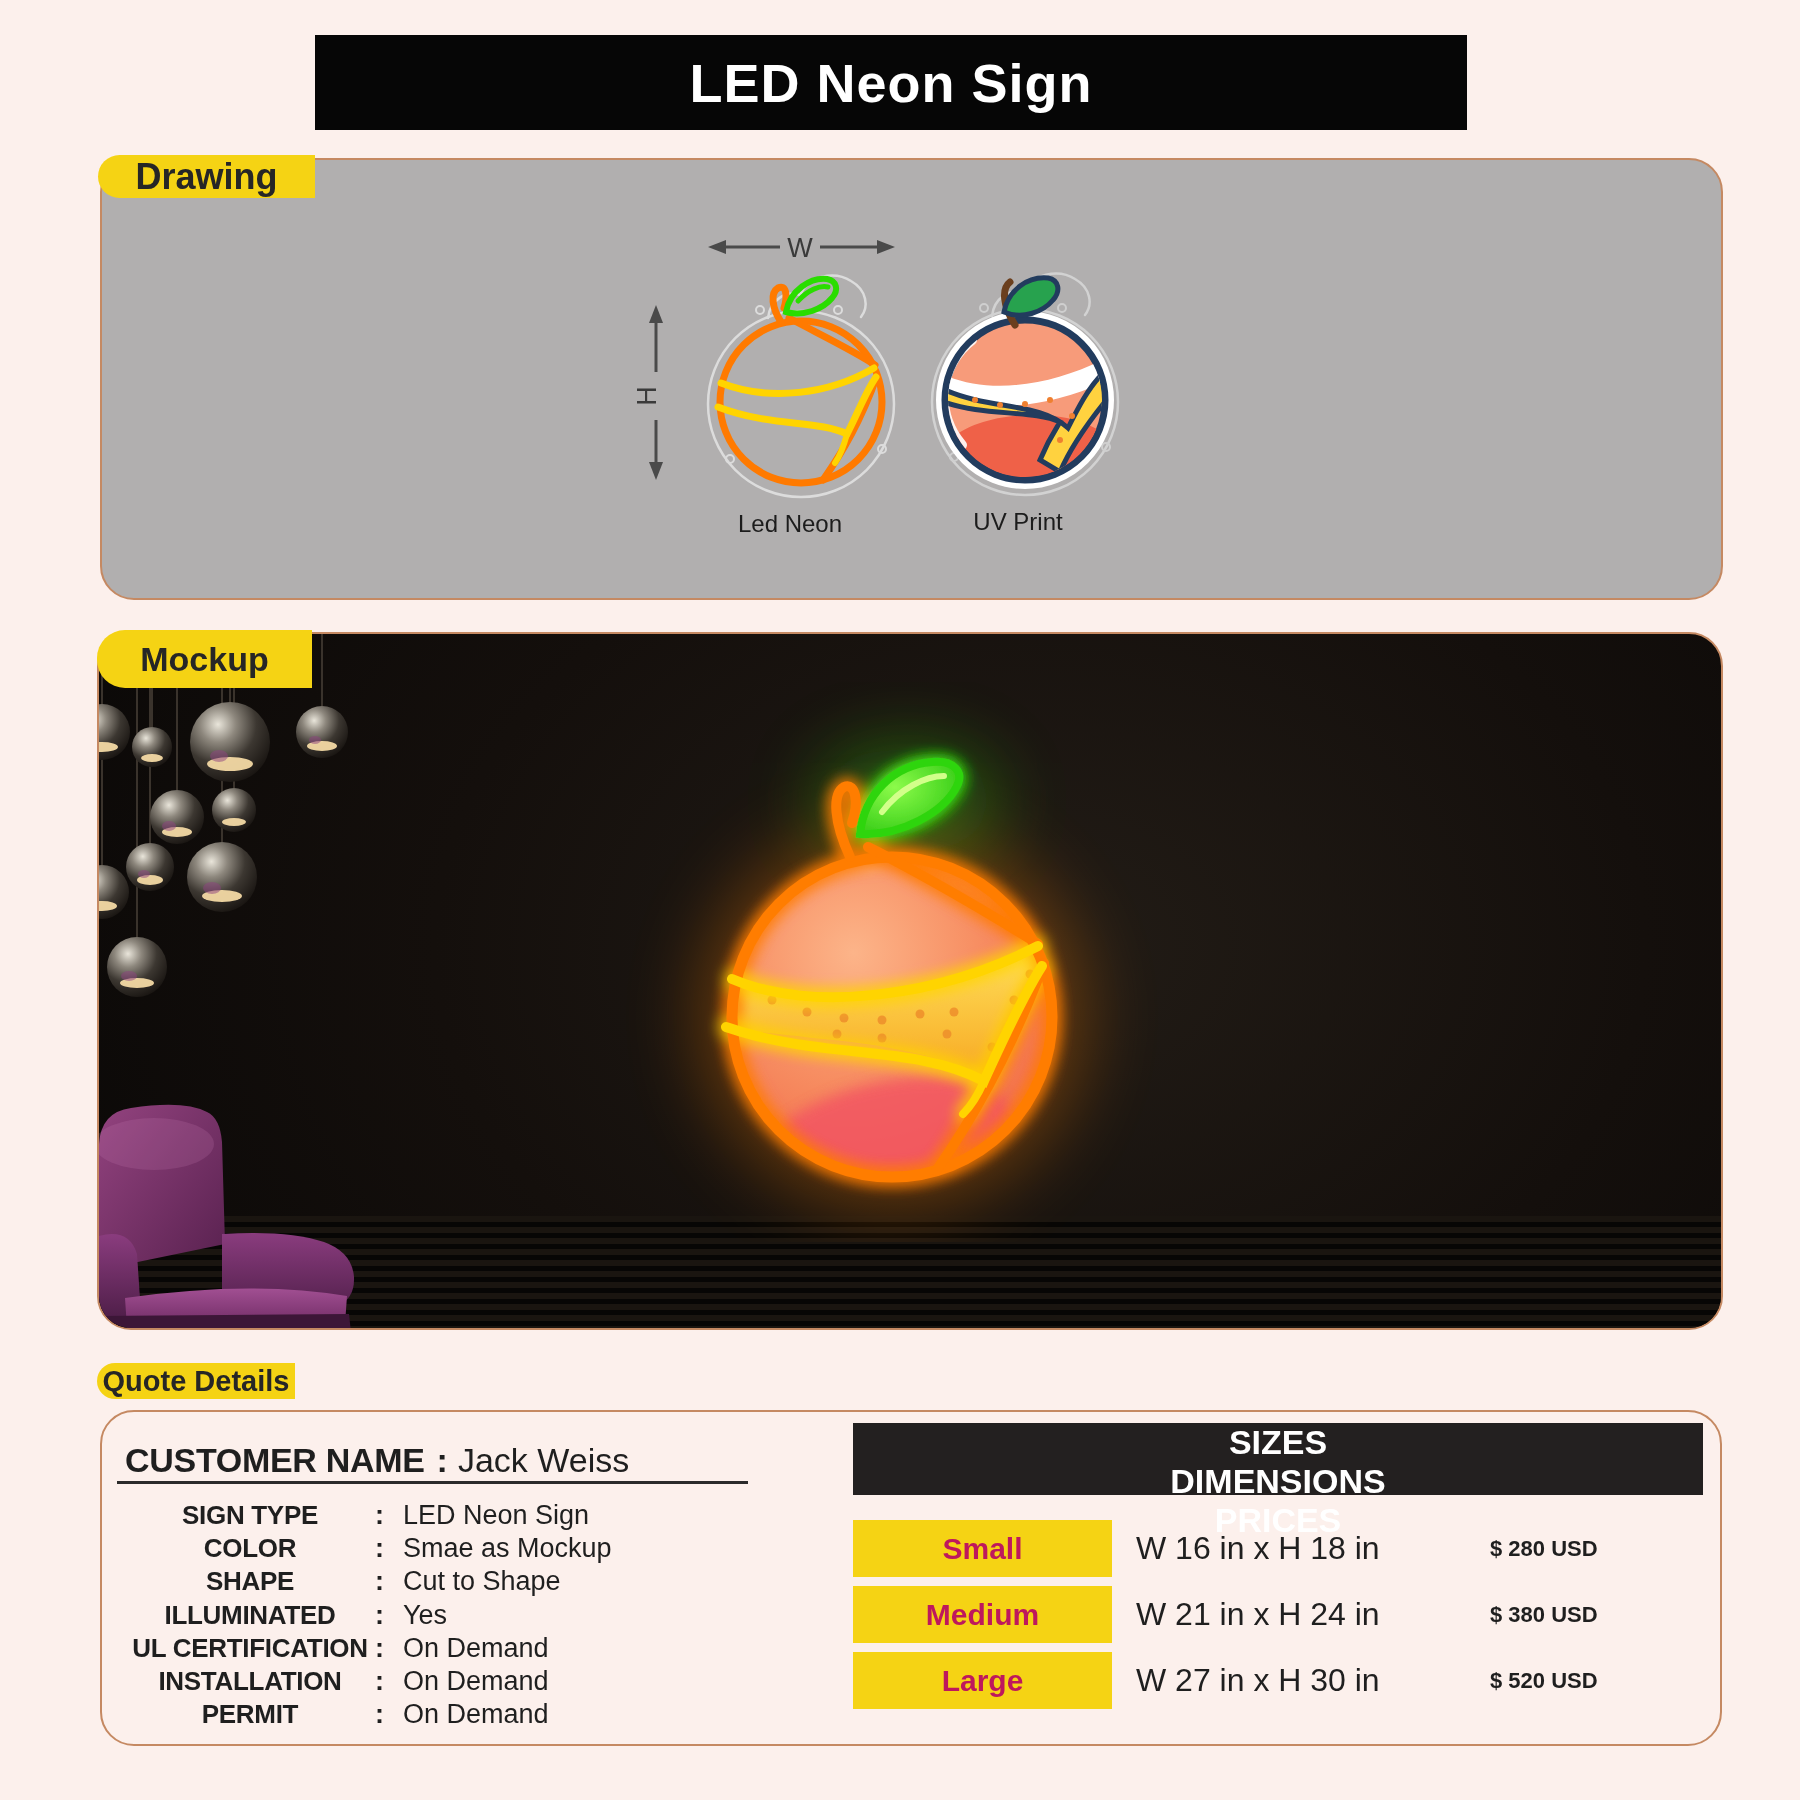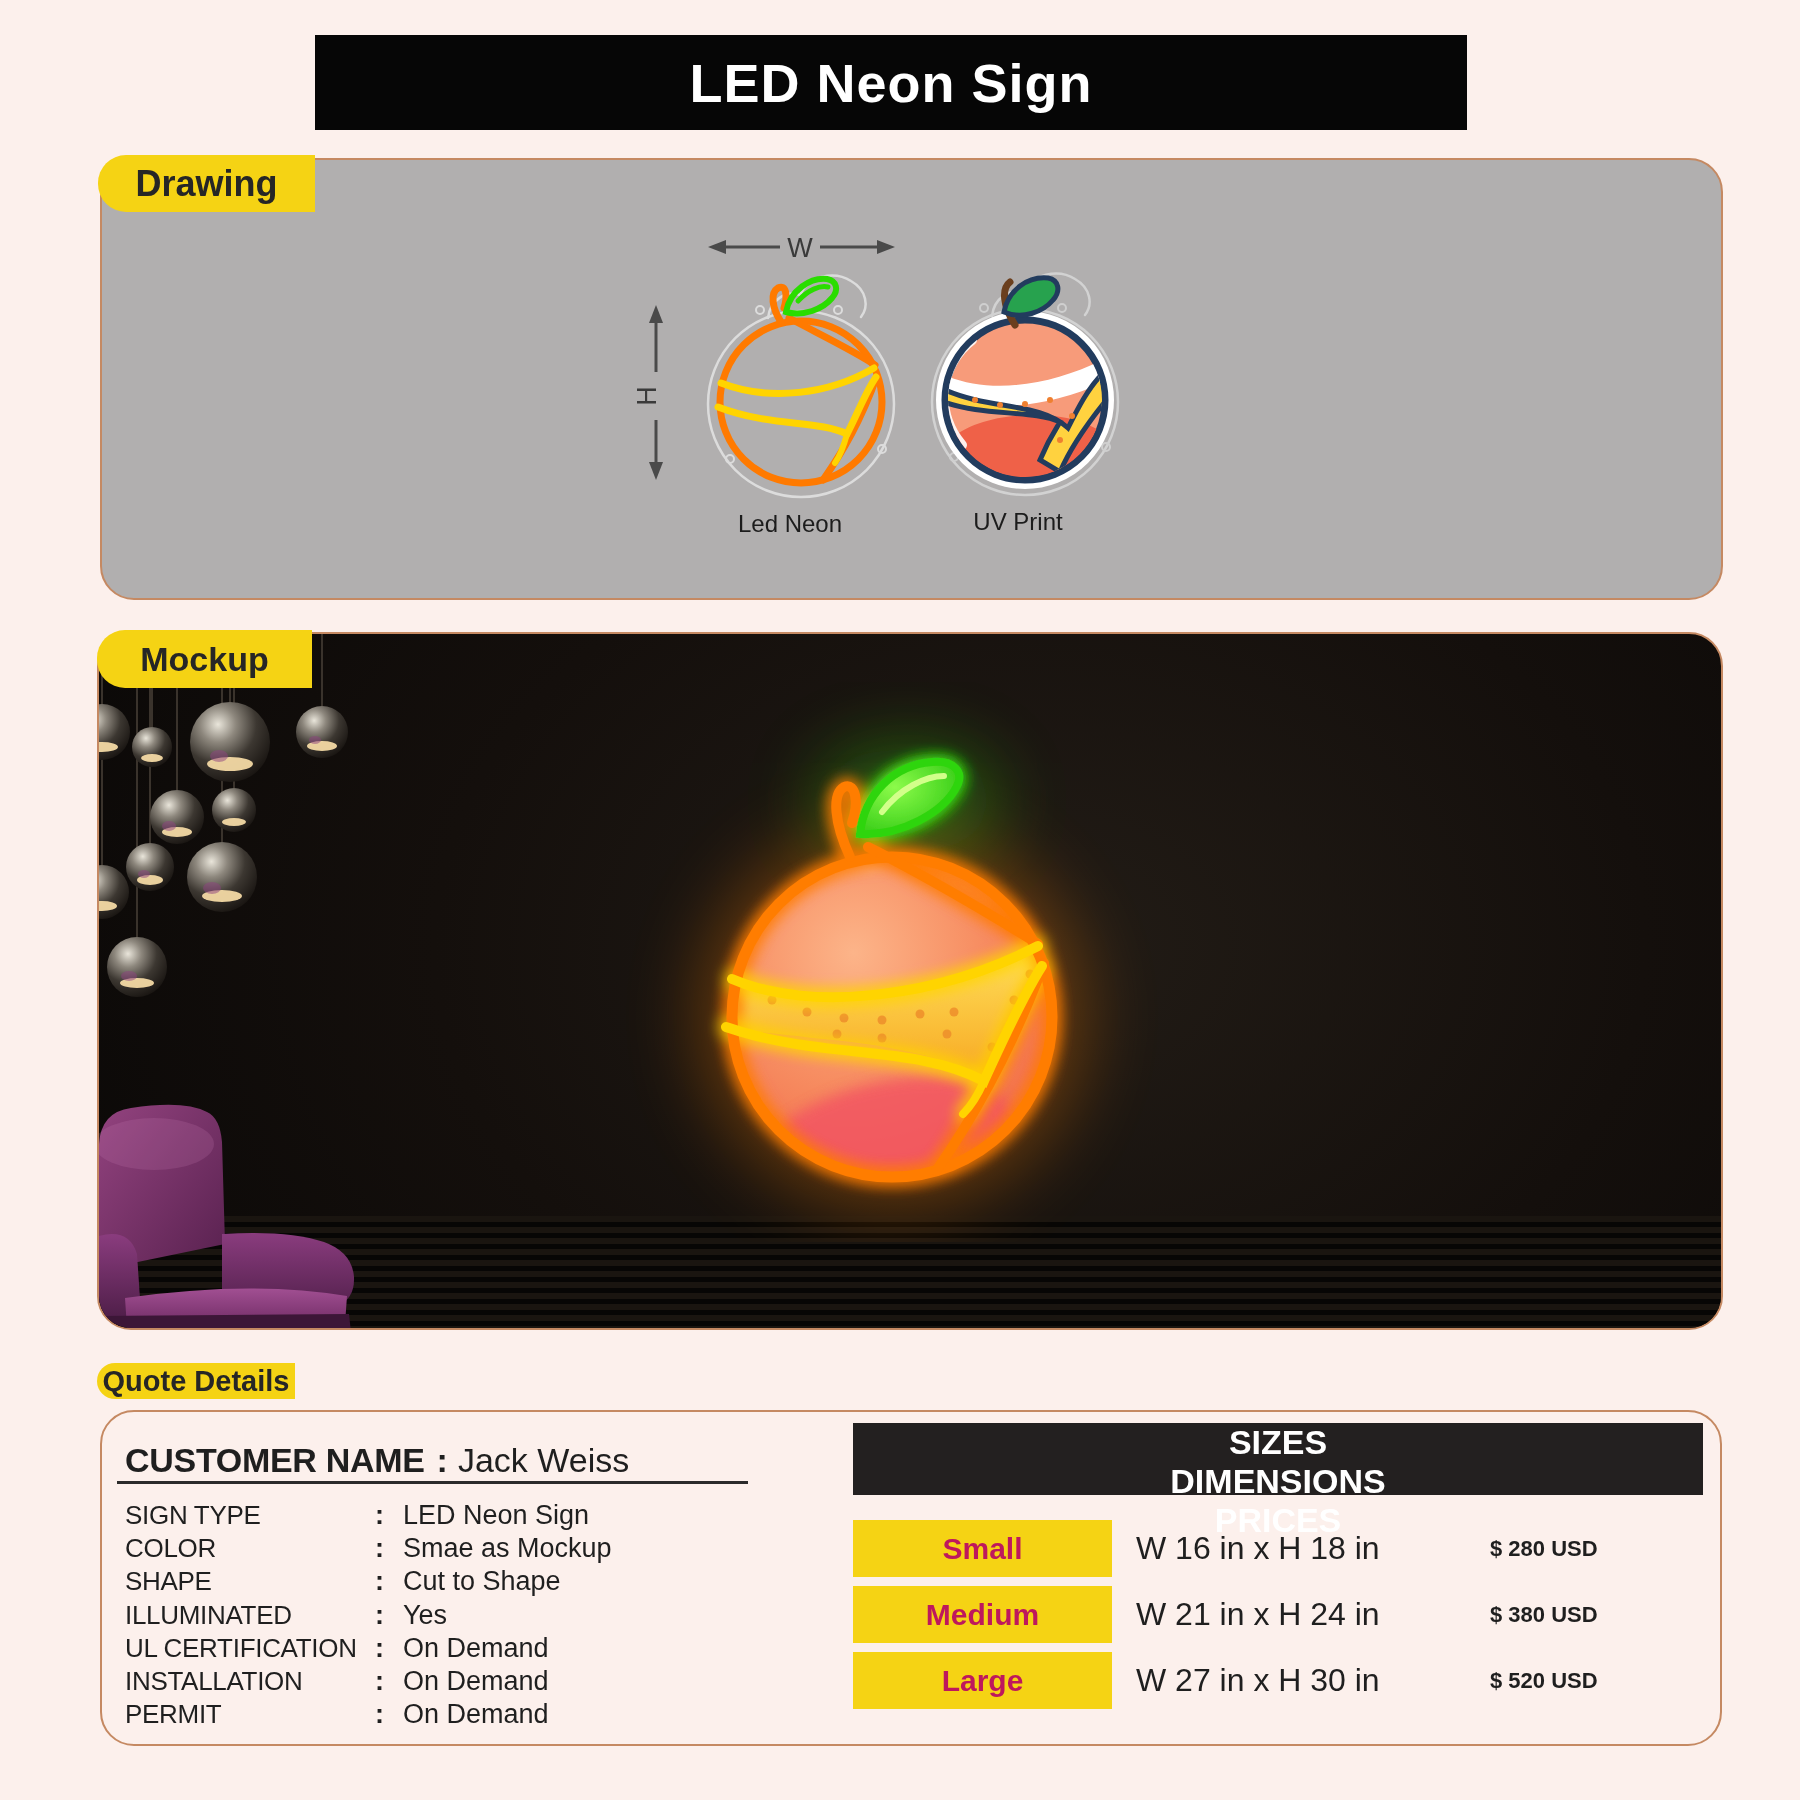--- a/index.html
+++ b/index.html
@@ -19,21 +19,21 @@
   #drawing-panel { left:100px; top:158px; width:1623px; height:442px; background:#b1afaf; }
   #mockup-panel  { left:97px;  top:632px; width:1626px; height:698px; overflow:hidden;
                    background:radial-gradient(1100px 800px at 58% 45%, #221c16 0%, #140f0c 55%, #0a0807 100%); }
   #quote-panel   { left:100px; top:1410px; width:1622px; height:336px; background:transparent; }
 
   .tab {
     position:absolute; background:#f5d314; color:#262626; font-weight:700;
     display:flex; align-items:center; justify-content:center;
     border-radius:28px 0 0 28px; z-index:5;
   }
-  #drawing-tab { left:98px; top:155px; width:217px; height:57px; font-size:36px; }
+  #drawing-tab { left:98px; top:155px; width:217px; height:43px; font-size:36px; }
   #mockup-tab  { left:97px; top:630px; width:215px; height:58px; font-size:34px; }
   #quote-tab   { left:97px; top:1363px; width:198px; height:36px; font-size:29px; }
 
   
   #drawing-figure { position:absolute; left:620px; top:230px; z-index:2; }
   .fig-label { font-size:24px; fill:#1c1c1c; }
   .dim-label { font-size:27px; fill:#3a3a3a; }
 
   
   .slats {
@@ -49,21 +49,21 @@
     position:absolute; left:125px; top:1441px; z-index:2;
     display:flex; align-items:baseline; font-size:34px; white-space:nowrap;
   }
   .customer-row .c-label { font-weight:700; letter-spacing:-0.3px; }
   .customer-row .c-sep   { font-weight:700; margin:0 10px 0 12px; }
   .customer-row .c-name  { font-weight:500; }
   .customer-underline { position:absolute; left:117px; top:1481px; width:631px; height:3px; background:#2b2b2b; }
 
   .fields { position:absolute; left:125px; top:1499px; width:610px; }
   .field-row { display:flex; align-items:center; height:33.2px; white-space:nowrap; }
-  .f-label { width:250px; font-size:26px; font-weight:400; letter-spacing:-0.3px; }
+  .f-label { width:250px; font-size:26px; font-weight:700; letter-spacing:-0.3px;text-align:center; }
   .f-sep   { width:28px;  font-size:27px; font-weight:700; }
   .f-value { font-size:27px; font-weight:400; }
 
   
   .table-header {
     position:absolute; left:853px; top:1423px; width:850px; height:72px;
     background:#232020; display:flex; align-items:center; z-index:2;flex-direction:column;
   }
   .th { color:#ffffff; font-weight:700; font-size:34px; text-align:center; }
   .th.sizes { width:260px; } .th.dims { width:330px; } .th.prices { width:260px; }

